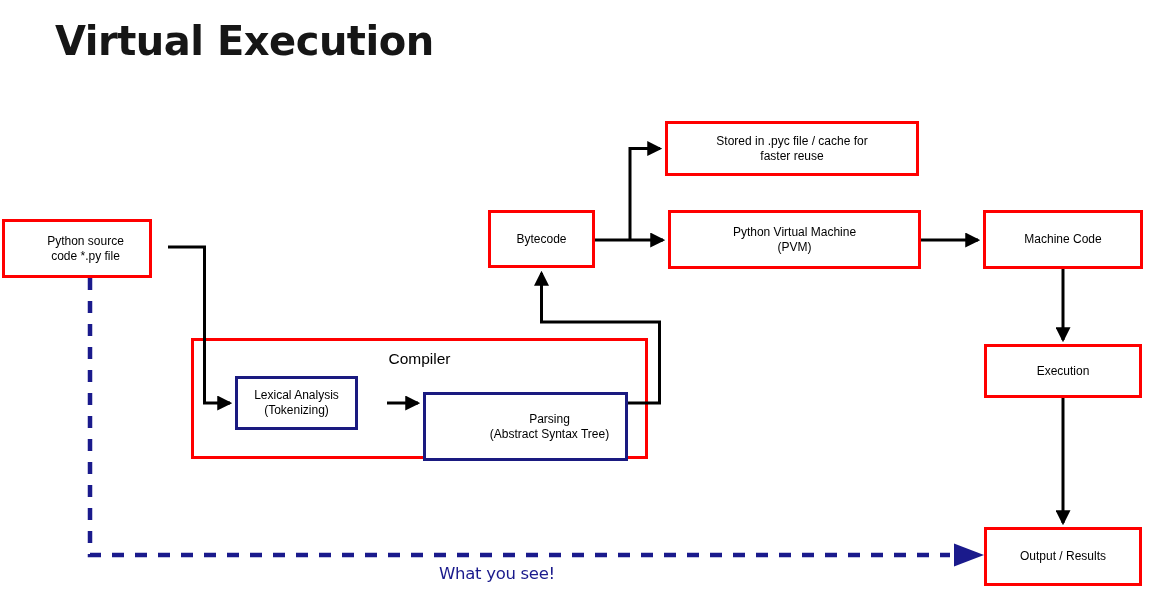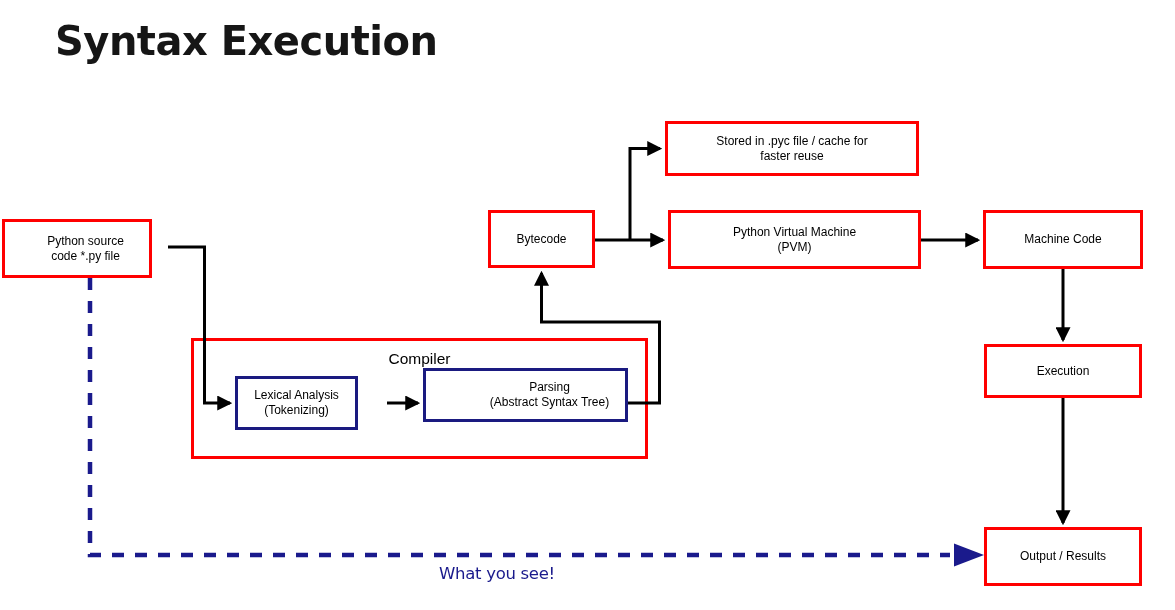--- a/index.html
+++ b/index.html
@@ -71,21 +71,21 @@
     top: 0;
     z-index: 5;
     pointer-events: none;
   }
 </style>
 </head>
 <body>
 
 <div class="canvas">
 
-  <h1 class="title">Syntax Execution</h1>
+  <h1 class="title">Virtual Execution</h1>
 
   <div class="node" style="left:2px; top:219px; width:150px; height:59px;padding-left:17px;">Python source
 code *.py file</div>
 
   <div class="node" style="left:665px; top:121px; width:254px; height:55px;">Stored in .pyc file / cache for
 faster reuse</div>
 
   <div class="node" style="left:488px; top:210px; width:107px; height:58px;">Bytecode</div>
 
   <div class="node" style="left:668px; top:210px; width:253px; height:59px;">Python Virtual Machine
@@ -96,21 +96,21 @@
   <div class="node" style="left:984px; top:344px; width:158px; height:54px;text-align:right;">Execution</div>
 
   <div class="node" style="left:984px; top:527px; width:158px; height:59px;">Output / Results</div>
 
   <div class="compiler-frame" style="left:191px; top:338px; width:457px; height:121px;"></div>
   <div class="compiler-label" style="left:191px; top:350px; width:457px;">Compiler</div>
 
   <div class="node inner" style="left:235px; top:376px; width:123px; height:54px;">Lexical Analysis
 (Tokenizing)</div>
 
-  <div class="node inner" style="left:423px; top:368px; width:205px; height:54px;padding-left:48px;">Parsing
+  <div class="node inner" style="left:423px; top:392px; width:205px; height:69px;padding-left:48px;">Parsing
 (Abstract Syntax Tree)</div>
 
   <div class="what-you-see" style="left:397px; top:564px; width:200px;">What you see!</div>
 
   <svg class="connector-layer" width="1175" height="610" viewBox="0 0 1175 610">
     <defs>
       <marker id="ah" viewBox="0 0 10 10" refX="8.5" refY="5" markerWidth="5" markerHeight="5" orient="auto" markerUnits="strokeWidth">
         <path d="M0,0 L10,5 L0,10 z" fill="#000000"></path>
       </marker>
     </defs>

